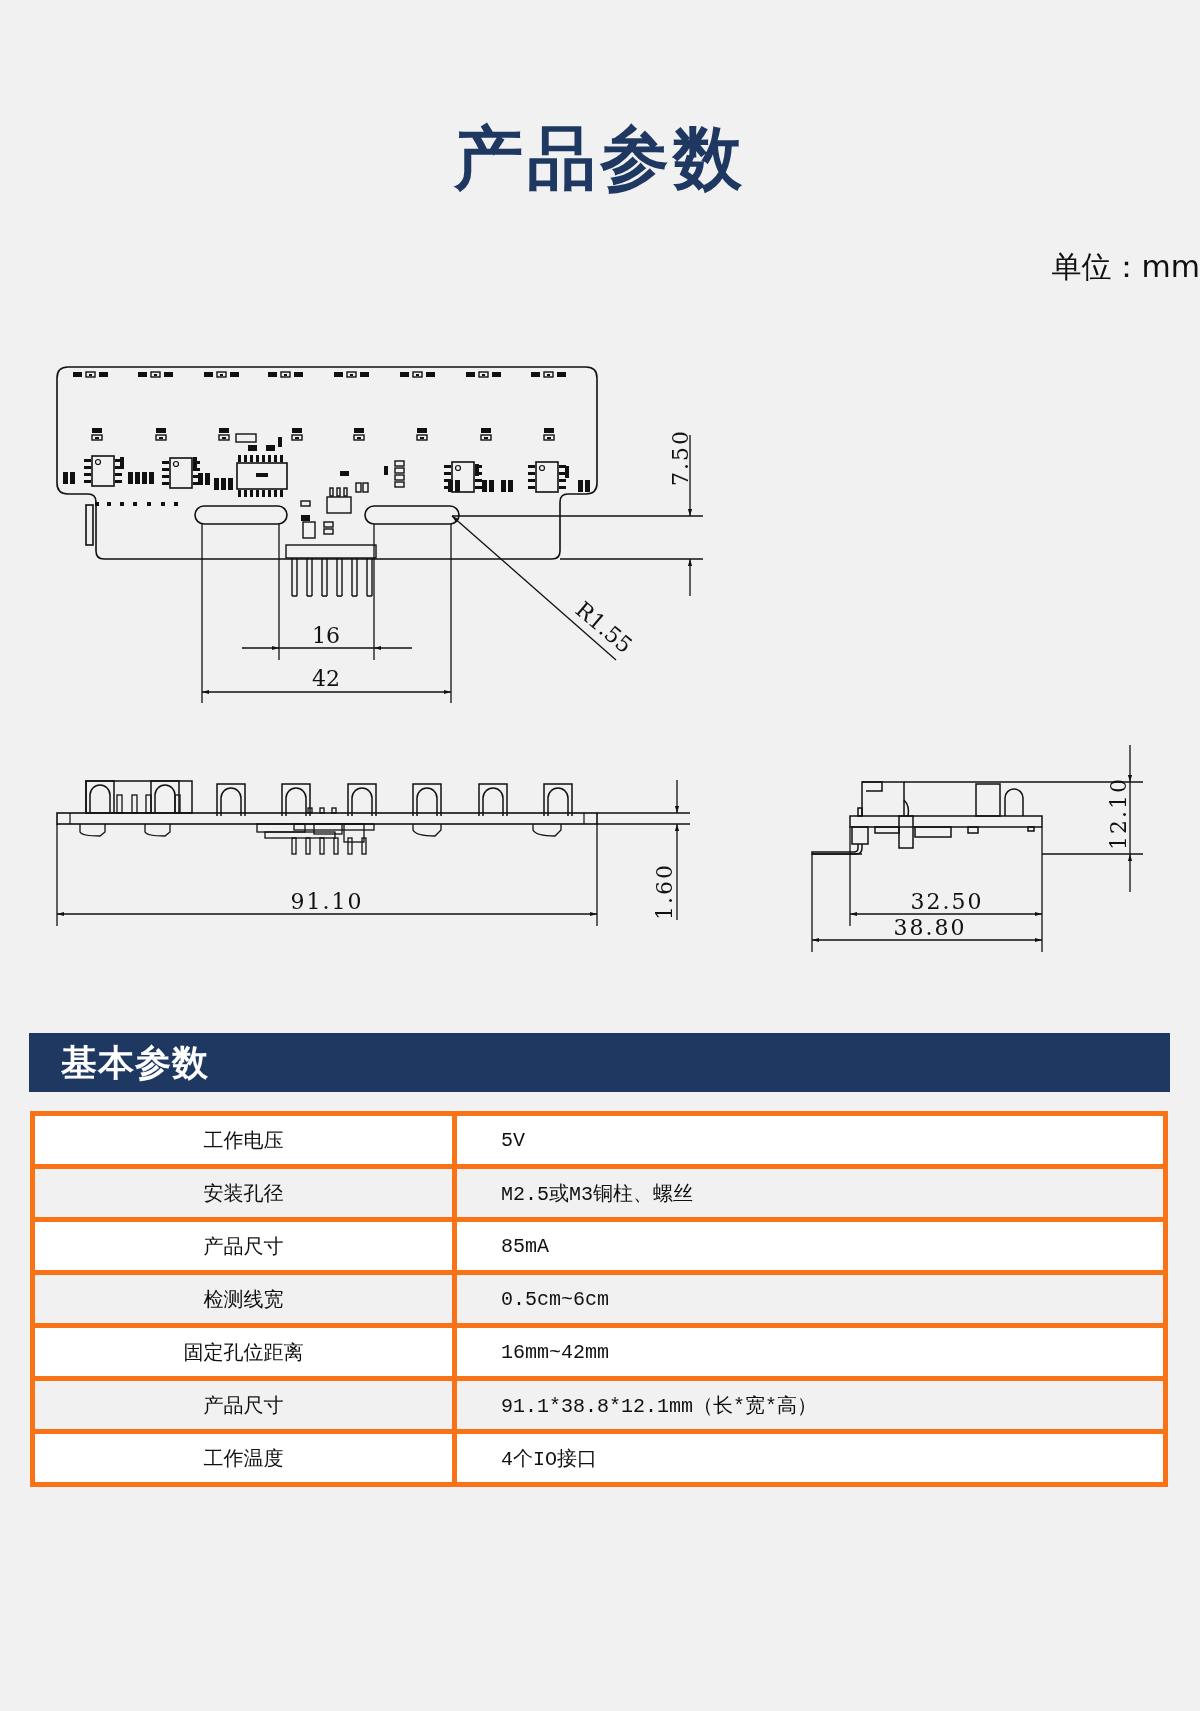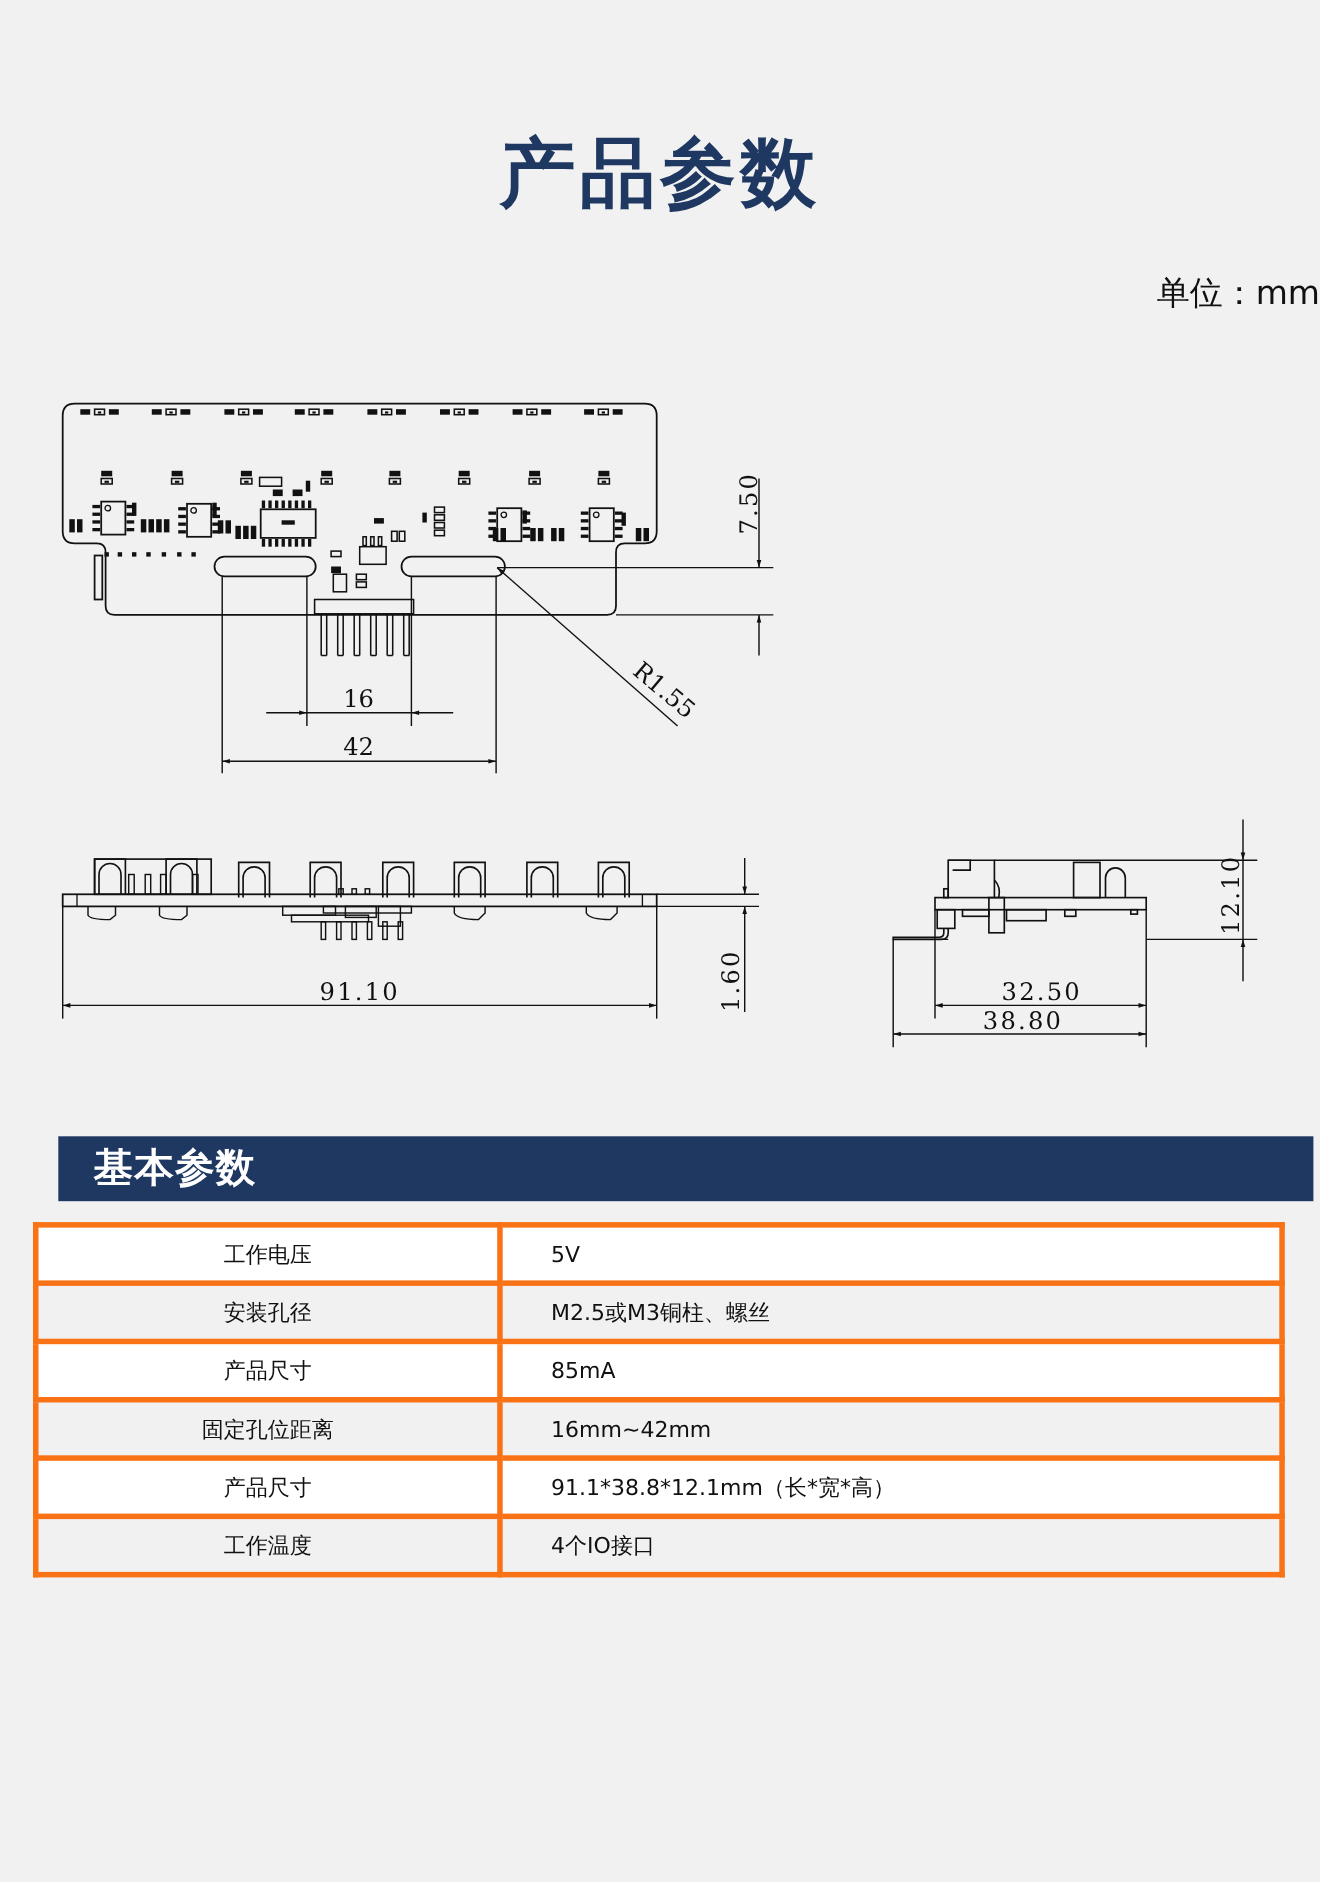--- a/index.html
+++ b/index.html
@@ -11,29 +11,29 @@
   }
   .unit {
     position: absolute; left: 0; width: 1200px; top: 247px; text-align: right;
     font-size: 30px; color: #111; line-height: 40px;
   }
   svg.drawing { position: absolute; left: 0; top: 0; }
   svg.drawing text { font-family: "DejaVu Serif", "Liberation Serif", serif; fill: #111; }
   .banner {
     position: absolute; left: 29px; top: 1033px; width: 1141px; height: 59px;
     background: #1e3862; color: #fff; font-size: 36px; font-weight: bold;
-    padding-left: 32px; line-height: 59px; letter-spacing: 1px; margin-left: 24px;
+    padding-left: 32px; line-height: 59px; letter-spacing: 1px;
   }
   table.params {
     position: absolute; left: 30px; top: 1111px; width: 1138px;
     border-collapse: collapse; font-size: 20px;
   }
   table.params td { border: 5px solid #f97316; height: 53px; color: #111; }
   table.params td.k { width: 422px; text-align: center; }
-  table.params td.v { padding-left: 44px; }
+  table.params td.v { padding-left: 44px; font-family: Liberation Mono, monospace; }
   table.params tr:nth-child(odd) td { background: #ffffff; }
   table.params tr:nth-child(even) td { background: #f1f1f1; }
   .gap { display: inline-block; width: 40px; }
 </style>
 </head>
 <body>
 
 <div class="title">产品参数</div>
 <div class="unit">单位：mm</div>
 
@@ -303,20 +303,24 @@
     </tr>
     <tr>
       <td class="k">安装孔径</td>
       <td class="v">M2.5或M3铜柱、螺丝</td>
     </tr>
     <tr>
       <td class="k">产品尺寸</td>
       <td class="v">85mA</td>
     </tr>
     <tr>
+      <td class="k">检测线宽</td>
+      <td class="v">0.5cm~6cm</td>
+    </tr>
+    <tr>
       <td class="k">固定孔位距离</td>
       <td class="v">16mm~42mm</td>
     </tr>
     <tr>
       <td class="k">产品尺寸</td>
       <td class="v">91.1*38.8*12.1mm（长*宽*高）</td>
     </tr>
     <tr>
       <td class="k">工作温度</td>
       <td class="v">4个IO接口</td>

